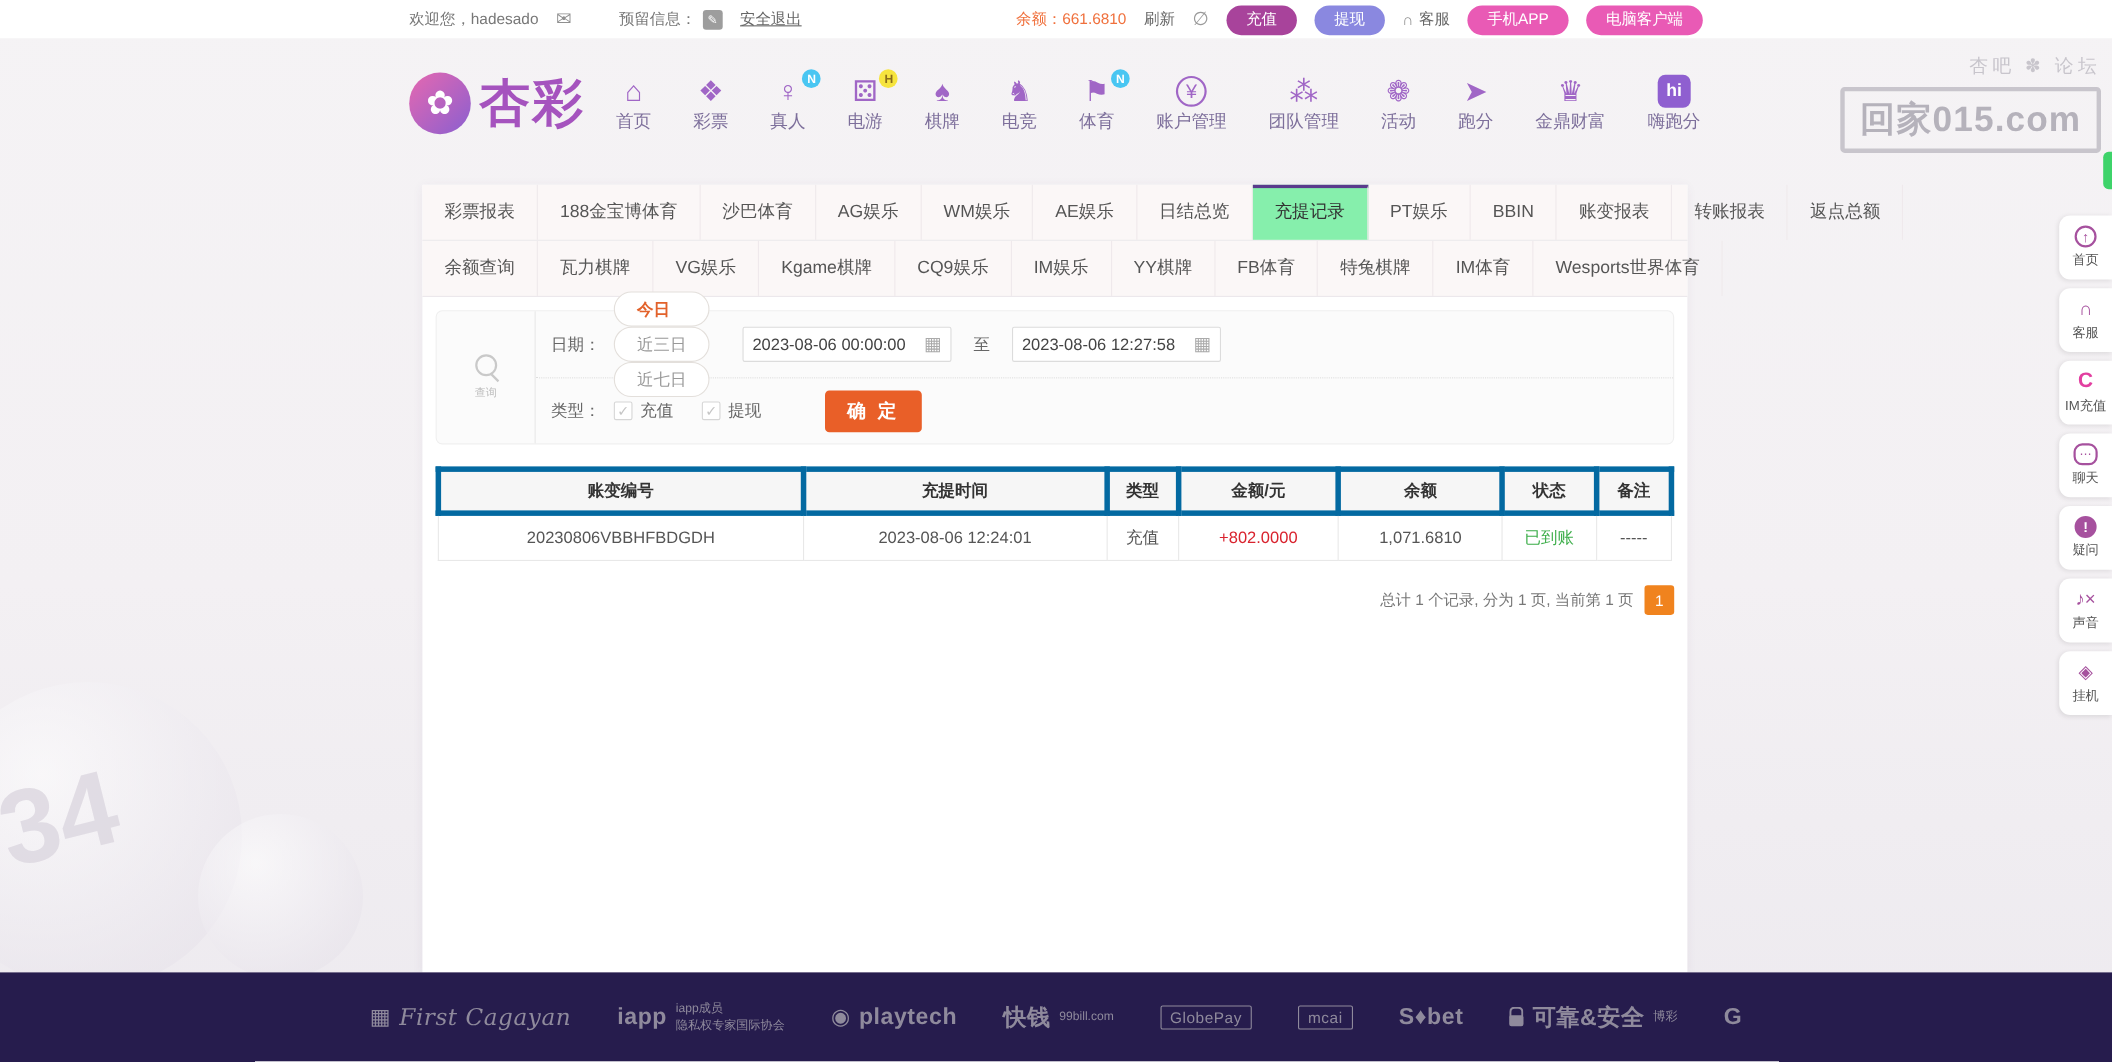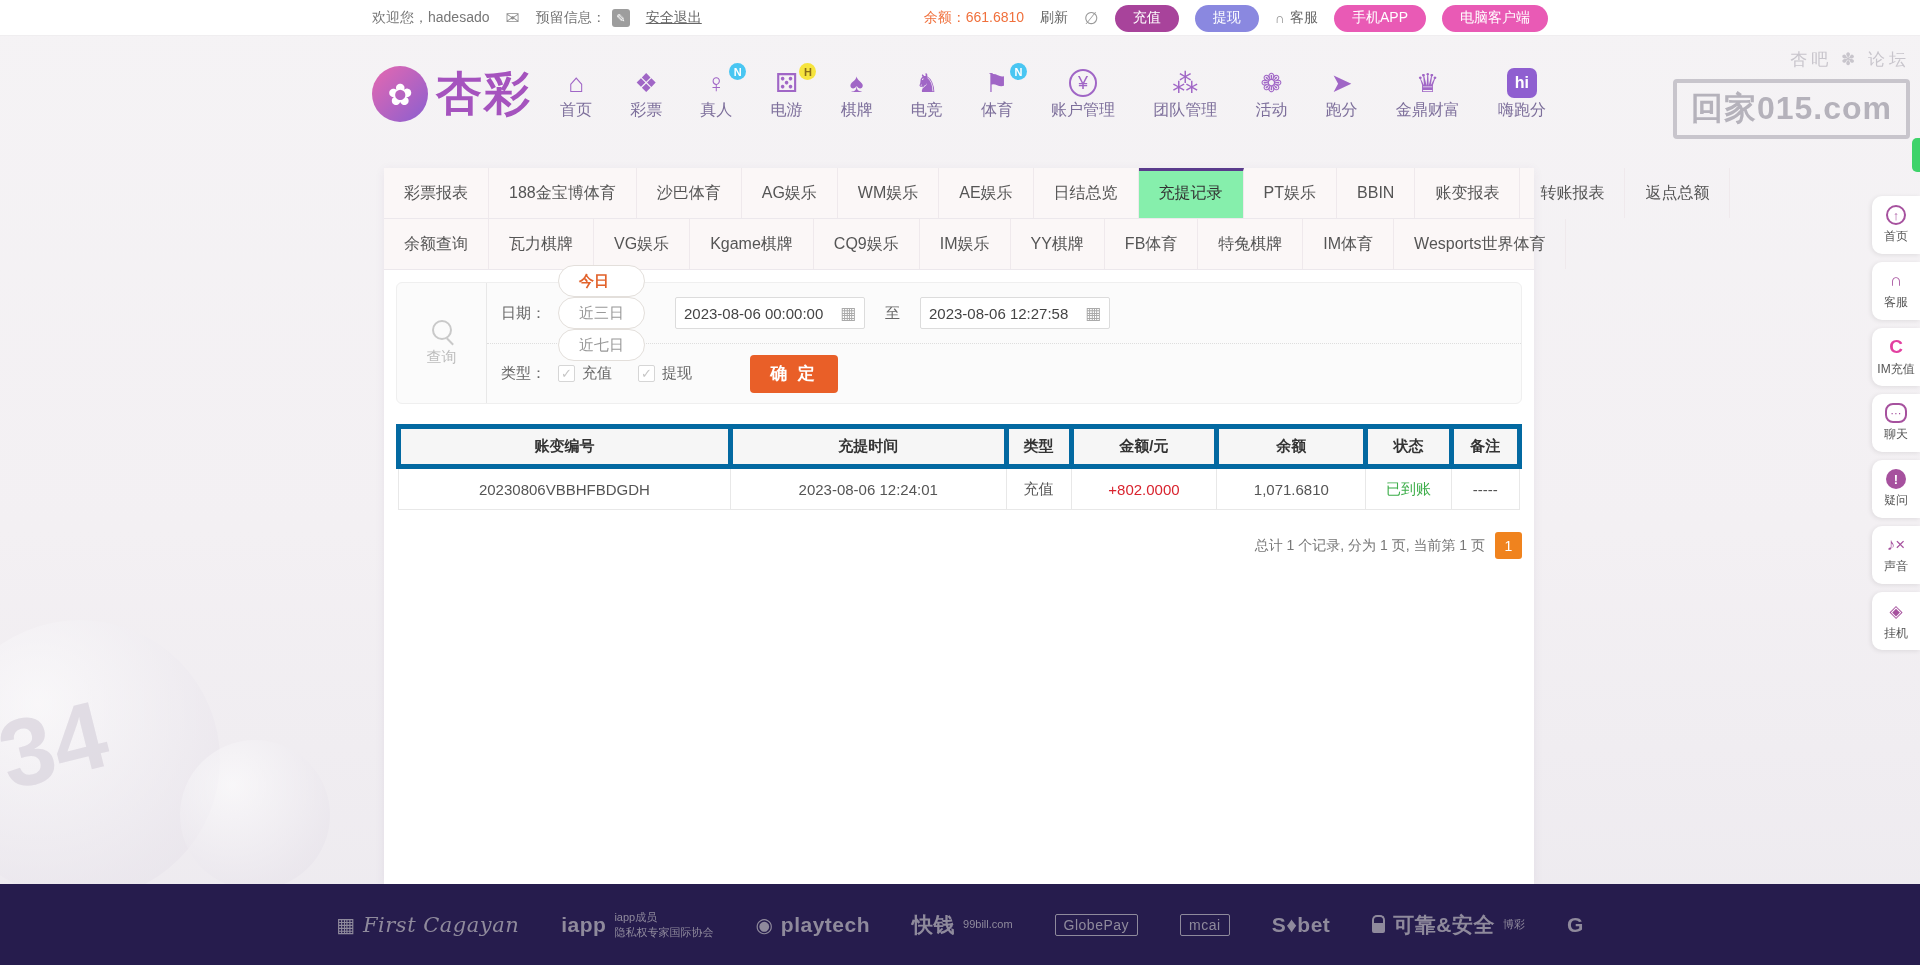--- a/index.html
+++ b/index.html
@@ -9,21 +9,21 @@
   
   .bg-circle { position:absolute; border-radius:50%; background:radial-gradient(circle at 35% 30%, #ffffff 0%, #e9e5ec 70%, #e2dde6 100%); opacity:.55; }
   .bg-num { position:absolute; font-weight:bold; color:#dcd7e0; opacity:.8; }
 
   
   .topbar { position:absolute; left:0; top:0; width:1920px; height:36px; background:#fff; border-bottom:1px solid #f0eef0; z-index:5; }
   .topbar-inner { position:absolute; left:372px; top:0; width:1176px; height:36px; display:flex; align-items:center; justify-content:space-between; font-size:14px; }
   .tb-left, .tb-right { display:flex; align-items:center; gap:16px; }
   .tb-welcome { color:#777; }
   .mail-icon { color:#8f8f8f; font-size:17px; cursor:pointer; }
-  .tb-reserved { color:#777; display:flex; align-items:flex-start; gap:6px; }
+  .tb-reserved { color:#777; display:flex; align-items:flex-start; gap:6px;margin-left:27px; }
   .pencil-box { display:inline-flex; width:18px; height:18px; background:#9d9d9d; color:#fff; border-radius:3px; align-items:center; justify-content:center; font-size:11px; cursor:pointer; }
   .tb-logout { color:#666; text-decoration:underline; cursor:pointer; }
   .tb-balance { color:#f0703c; }
   .tb-refresh { color:#666; cursor:pointer; }
   .eye-off { color:#9a9a9a; font-size:17px; cursor:pointer; }
   .tb-btn { height:27px; border:none; border-radius:14px; padding:0 18px; color:#fff; font-size:14px; cursor:pointer; }
   .btn-recharge { background:#a8439b; }
   .btn-withdraw { background:#8a88e0; }
   .tb-service { color:#666; display:flex; align-items:center; gap:5px; cursor:pointer; }
   .headset-glyph { color:#8f8f8f; font-weight:bold; }
@@ -52,21 +52,21 @@
   .green-sliver { position:absolute; right:0; top:138px; width:8px; height:34px; background:#3ed36a; border-radius:5px 0 0 5px; }
 
   
   .card { position:absolute; left:384px; top:168px; width:1150px; height:716px; background:#fff; box-shadow:0 2px 10px rgba(80,60,110,.07); z-index:2; }
   .tabs { display:flex; background:#fbf7f7; border-bottom:1px solid #ece8ec; }
   .tab { height:50px; line-height:50px; padding:0 20px; font-size:16px; color:#555; border-right:1px solid #efe9ec; cursor:pointer; white-space:nowrap; }
   .tab.active { background:#86efac; border-top:3px solid #5a3b8c; line-height:44px; color:#333; }
 
   
   .filter { margin:12px 12px 0; height:122px; border:1px solid #efefef; background:#fbfbfb; border-radius:6px; display:flex; }
-  .query-col { width:90px; border-right:1px solid #e8e8e8; display:flex; flex-direction:column; align-items:center; justify-content:center; gap:8px; color:#bdbdbd; font-size:15px; }
+  .query-col { width:90px; border-right:1px solid #e8e8e8; display:flex; flex-direction:column; align-items:center; justify-content:center; gap:8px; color:#bdbdbd; font-size:10px; }
   .magnifier { width:20px; height:20px; border:2px solid #c9c9c9; border-radius:50%; position:relative; }
   .magnifier:after { content:""; position:absolute; width:2px; height:9px; background:#c9c9c9; left:15px; top:15px; transform:rotate(-45deg); }
   .filter-body { flex:1; display:flex; flex-direction:column;justify-content:space-between; }
   .f-row { height:61px; display:flex; align-items:center; padding-left:14px; }
   .f-row.first { border-bottom:1px dotted #dedede; }
   .f-label { color:#666; font-size:15px; margin-right:12px; }
   .pill { height:32px; padding:0 20px; border-radius:16px; border:1px solid #e3dfdb; background:#fff; color:#999; font-size:15px; margin-right:10px; cursor:pointer; display:inline-flex; align-items:center; }
   .pill.active { color:#e2622b; font-weight:bold; }
   .date-input { width:190px; height:32px; border:1px solid #dcdcdc; background:#fff; border-radius:2px; display:flex; align-items:center; padding:0 8px; margin-left:20px; cursor:text; }
   .date-value { color:#444; font-size:15px; flex:1; }

